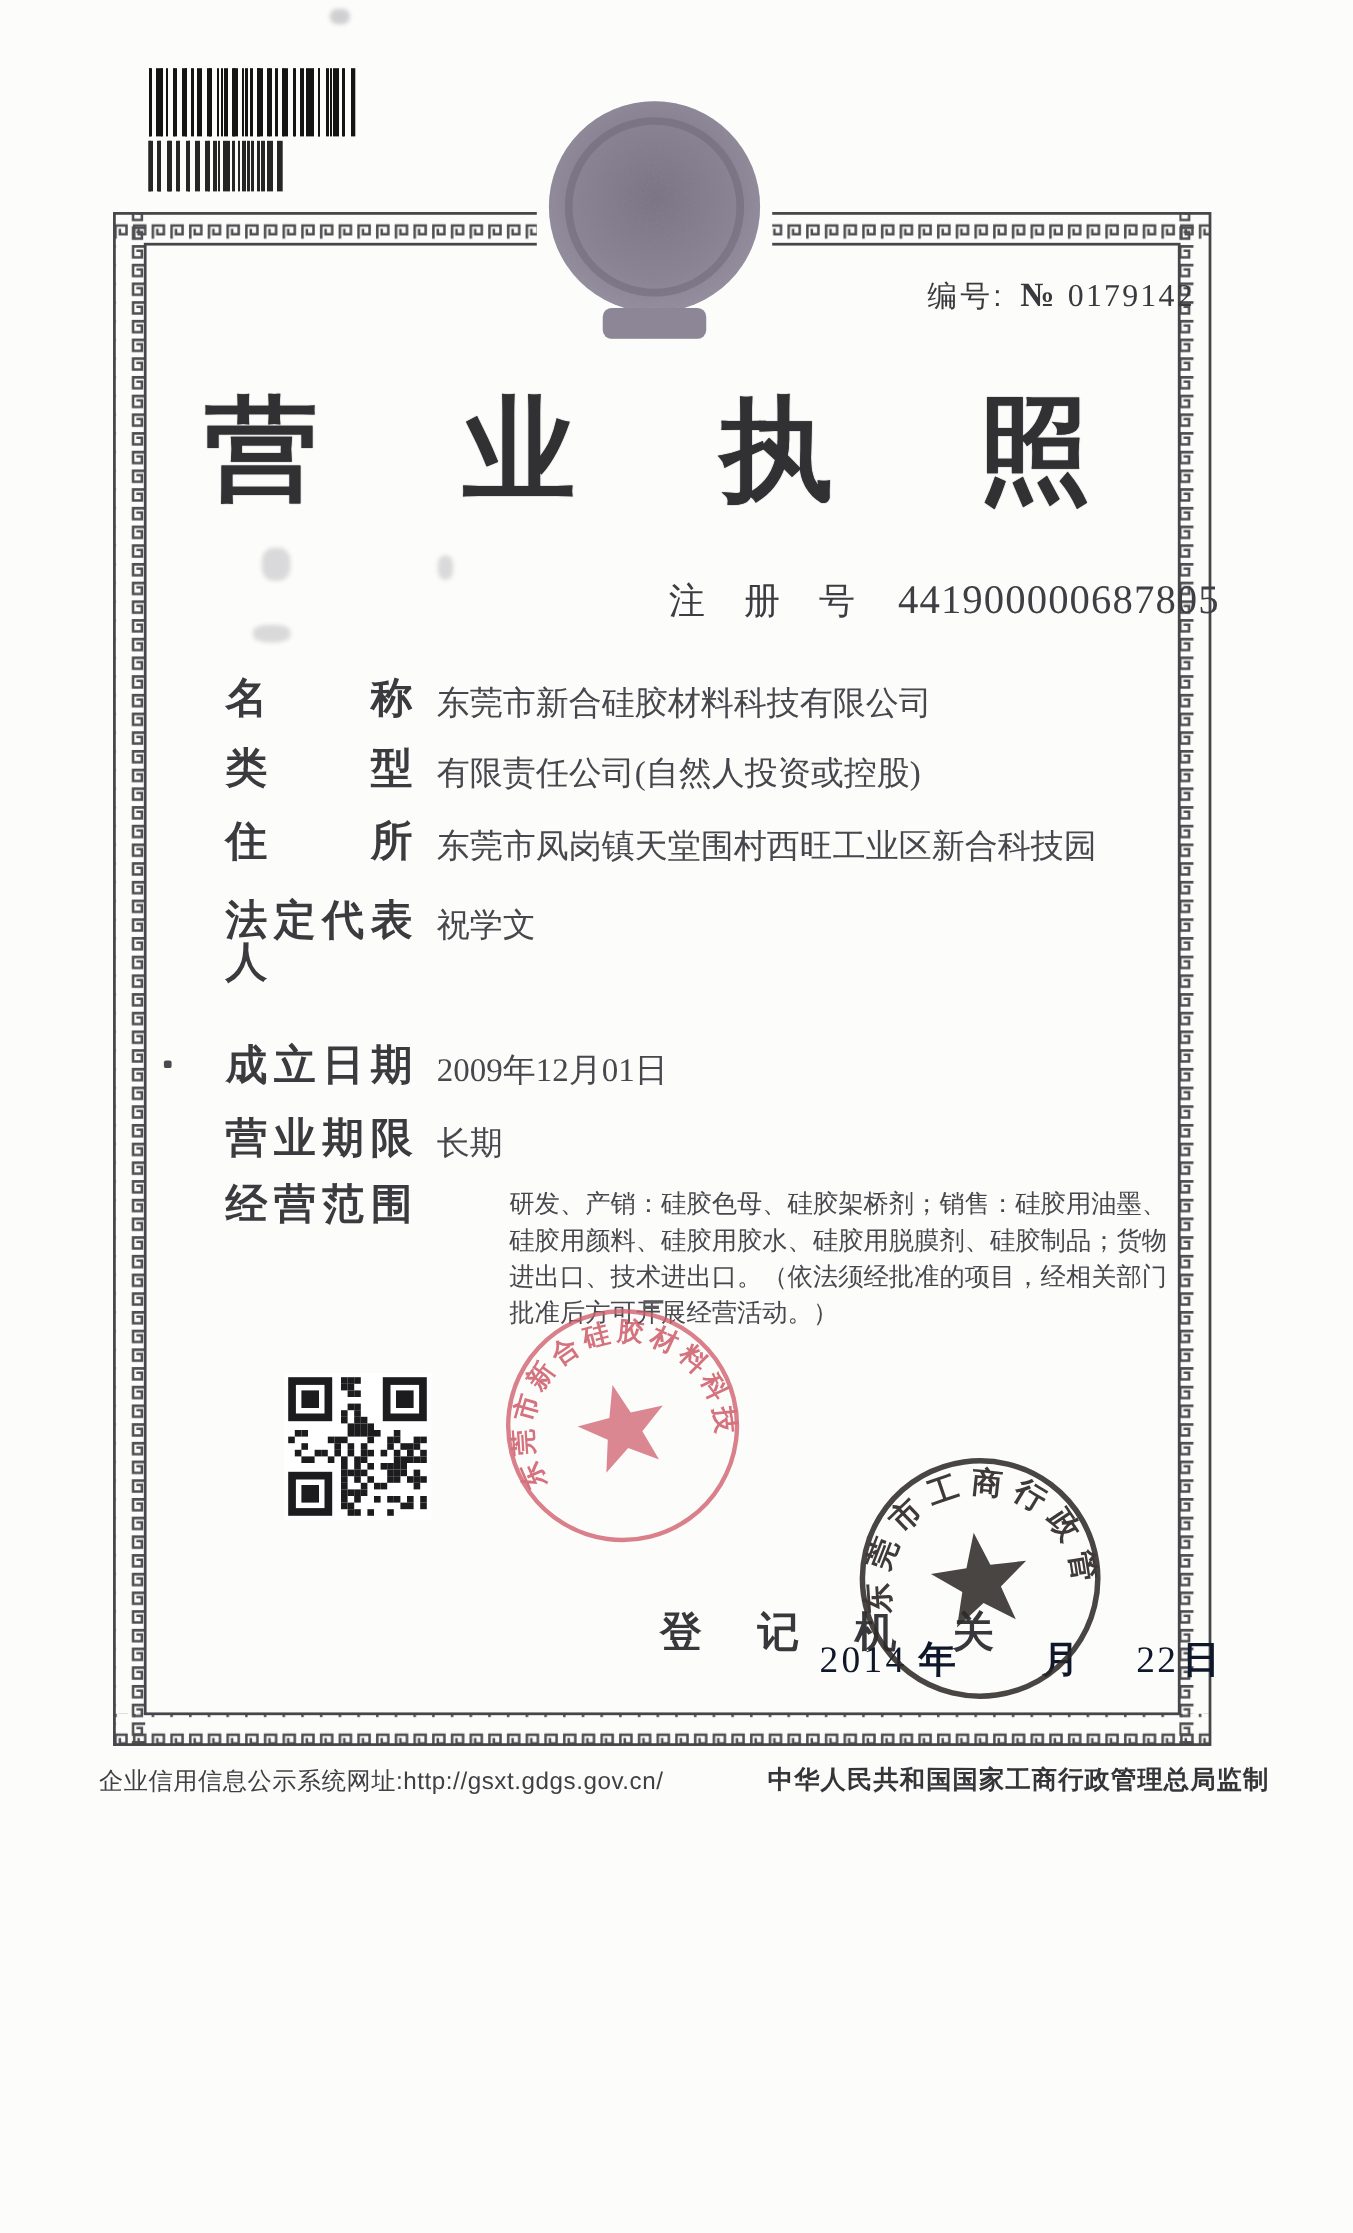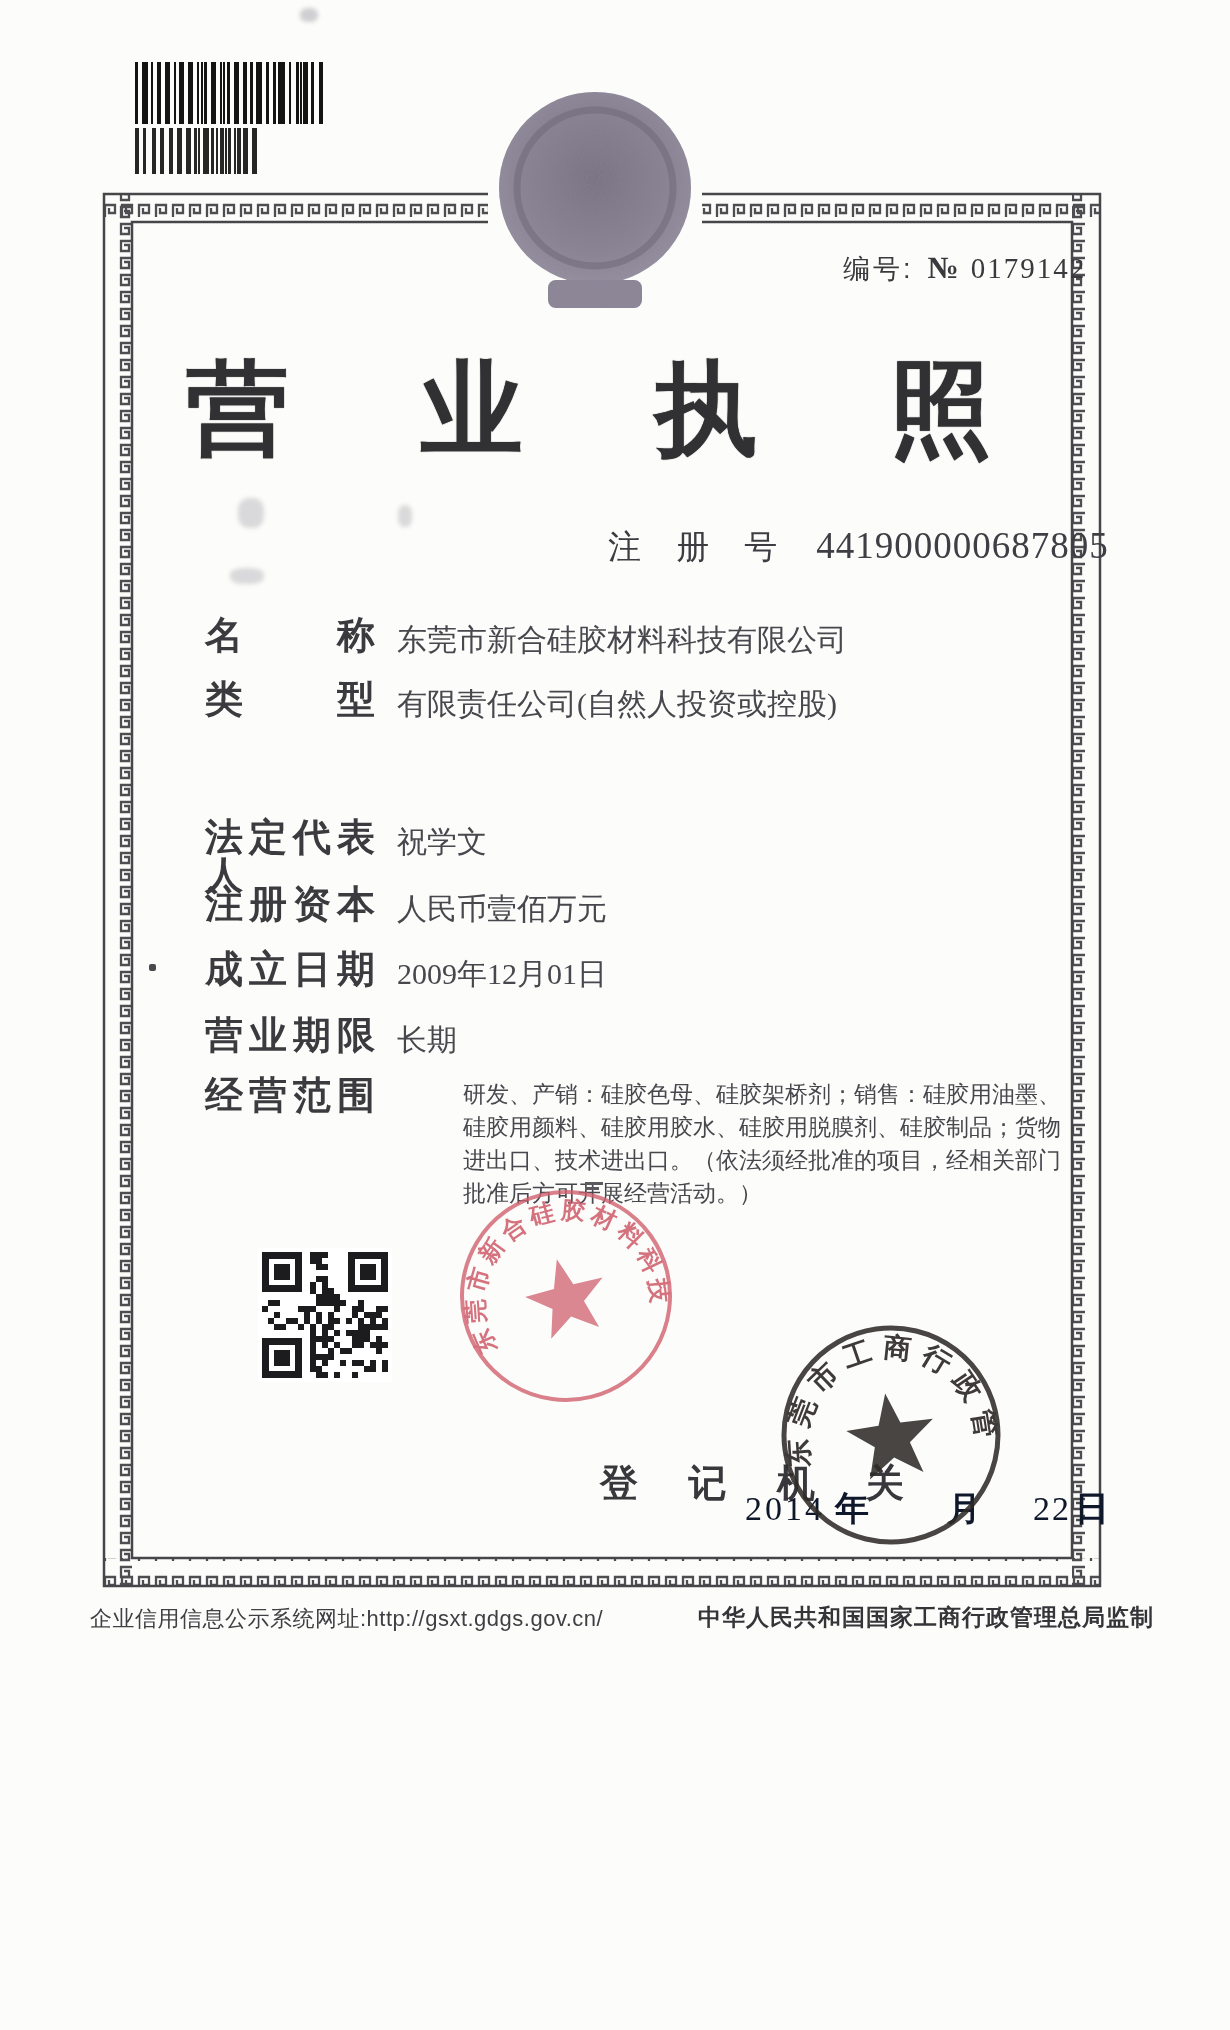--- a/index.html
+++ b/index.html
@@ -149,27 +149,27 @@
   </div>
 
   <div class="row row1">
     <div class="lbl">名称</div>
     <div class="val">东莞市新合硅胶材料科技有限公司</div>
   </div>
   <div class="row row2">
     <div class="lbl">类型</div>
     <div class="val">有限责任公司(自然人投资或控股)</div>
   </div>
+  <div class="row row3">
+    <div class="lbl">住所</div>
+    <div class="val">东莞市凤岗镇天堂围村西旺工业区新合科技园</div>
+  </div>
   <div class="row row4">
     <div class="lbl">法定代表人</div>
     <div class="val">祝学文</div>
-  </div>
-  <div class="row row5">
-    <div class="lbl">注册资本</div>
-    <div class="val">人民币壹佰万元</div>
   </div>
   <div class="row row6">
     <div class="lbl">成立日期</div>
     <div class="val">2009年12月01日</div>
   </div>
   <div class="row row8 scope">
     <div class="lbl">经营范围</div>
     <div class="val">研发、产销：硅胶色母、硅胶架桥剂；销售：硅胶用油墨、硅胶用颜料、硅胶用胶水、硅胶用脱膜剂、硅胶制品；货物进出口、技术进出口。（依法须经批准的项目，经相关部门批准后方可开展经营活动。）</div>
   </div>
   <div class="row row7">

